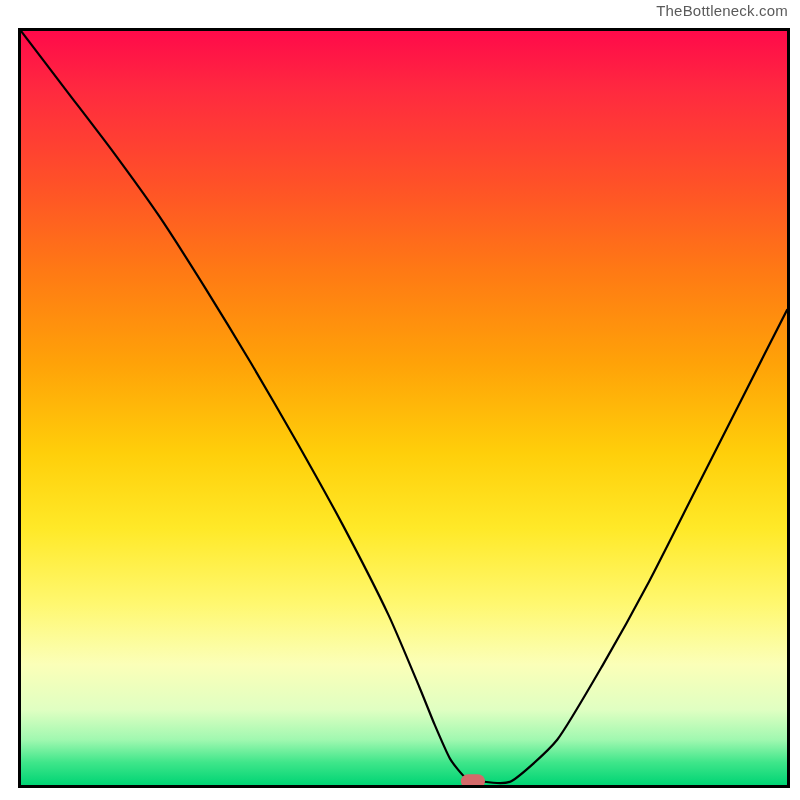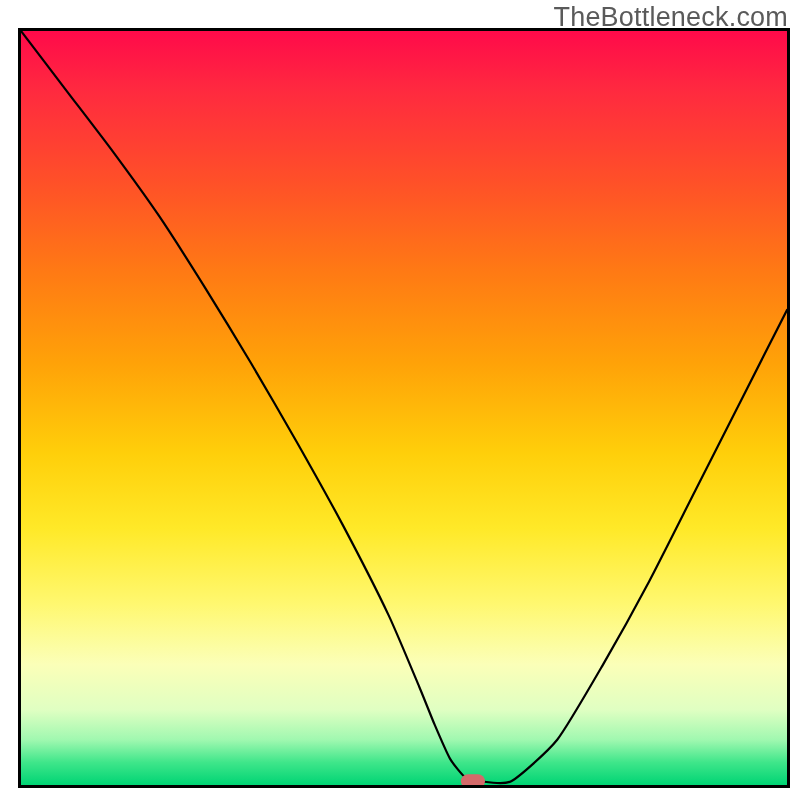--- a/index.html
+++ b/index.html
@@ -8,21 +8,21 @@
     height: 800px;
     background: #ffffff;
     font-family: Arial, sans-serif;
     overflow: hidden;
     position: relative;
   }
   .attribution {
     position: absolute;
     top: 2px;
     right: 12px;
-    font-size: 27px;
+    font-size: 15px;
     font-weight: 400;
     color: #5a5a5a;
     letter-spacing: 0.2px;
     z-index: 10;
   }
   .plot-area {
     position: absolute;
     left: 18px;
     top: 28px;
     width: 772px;

